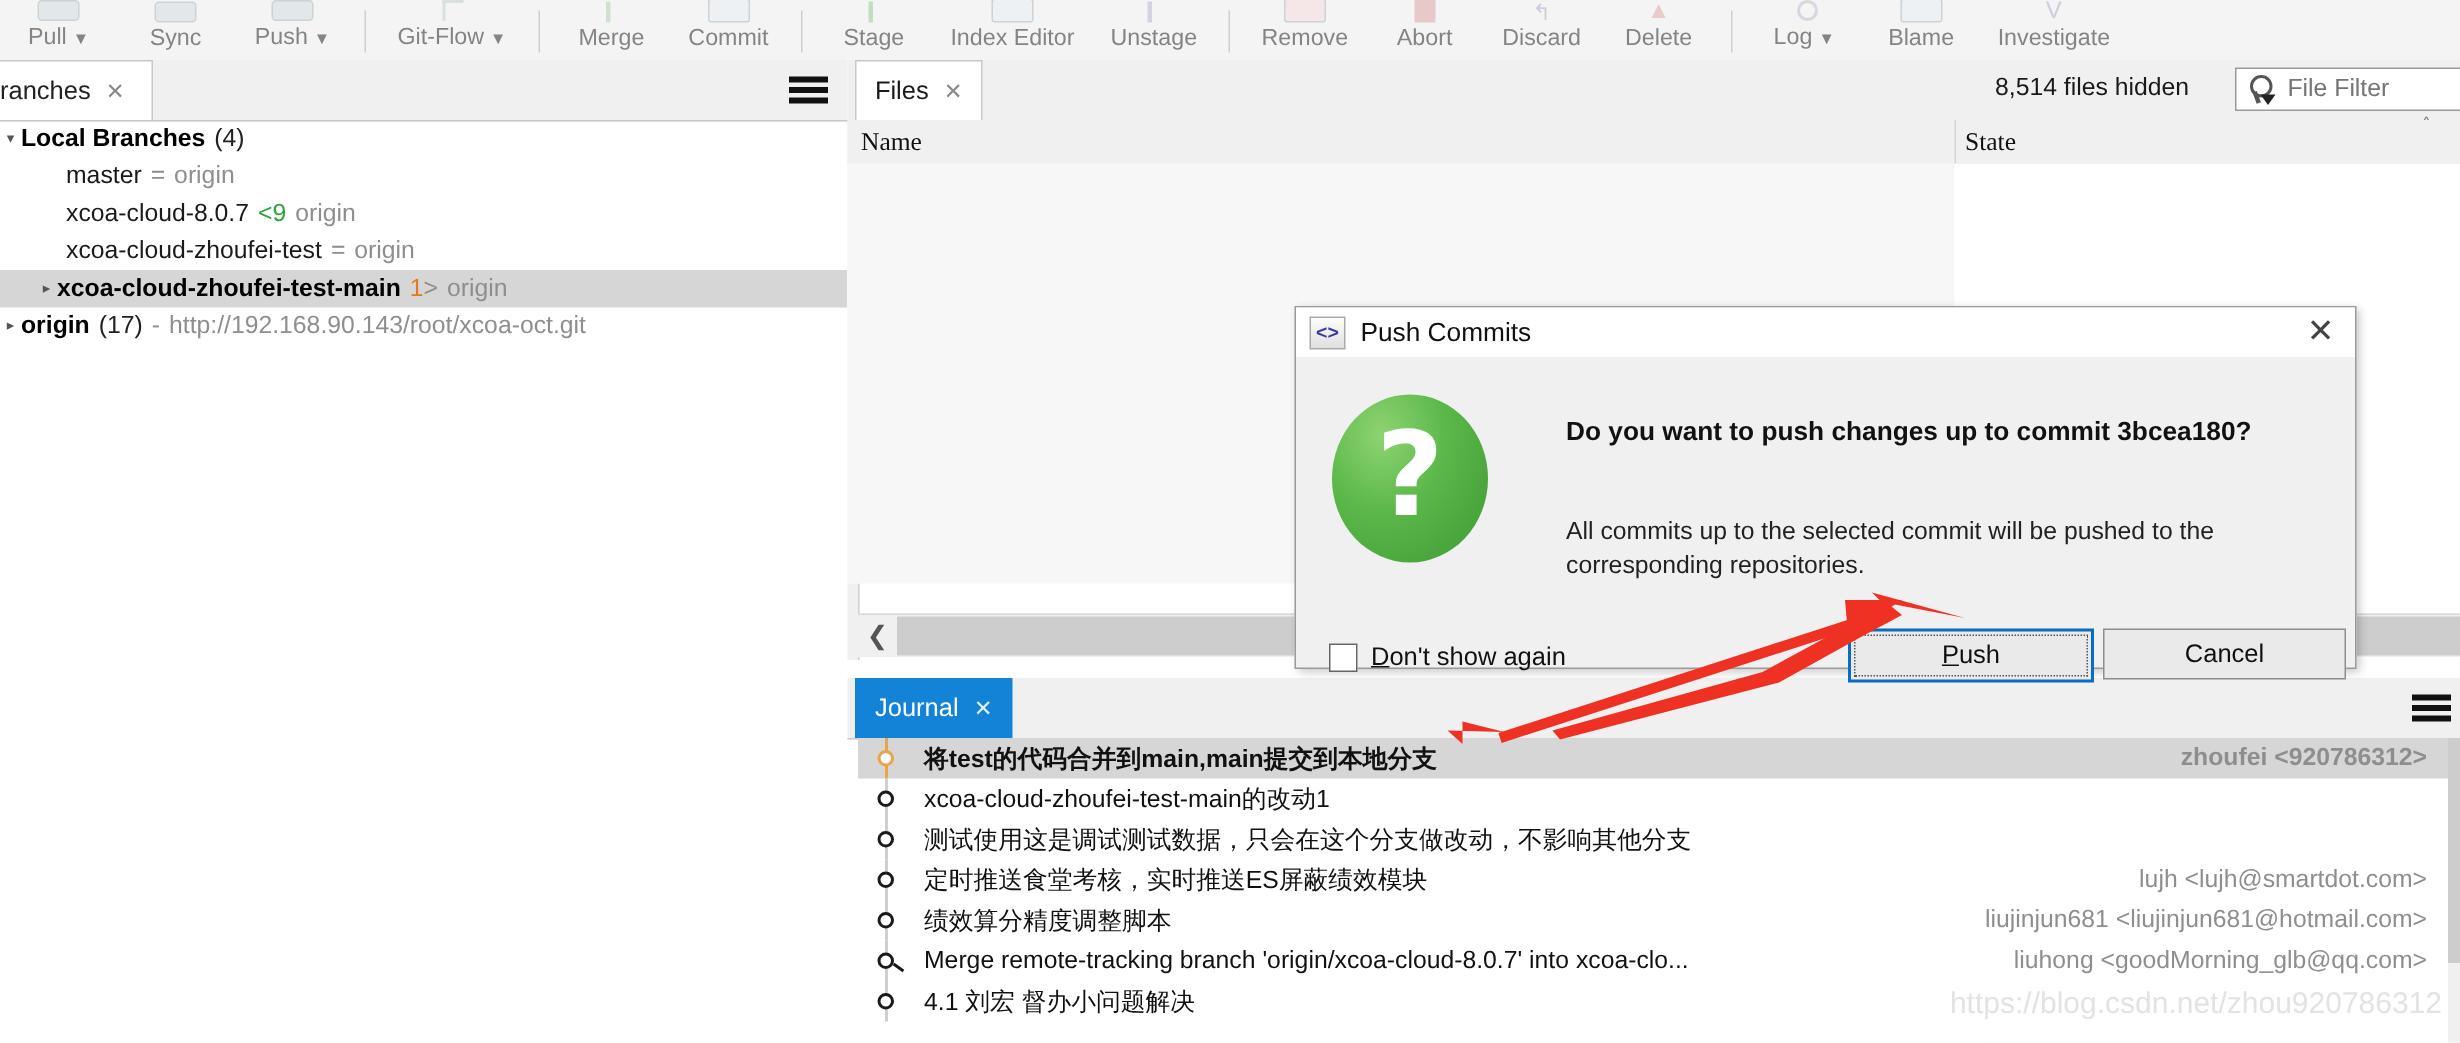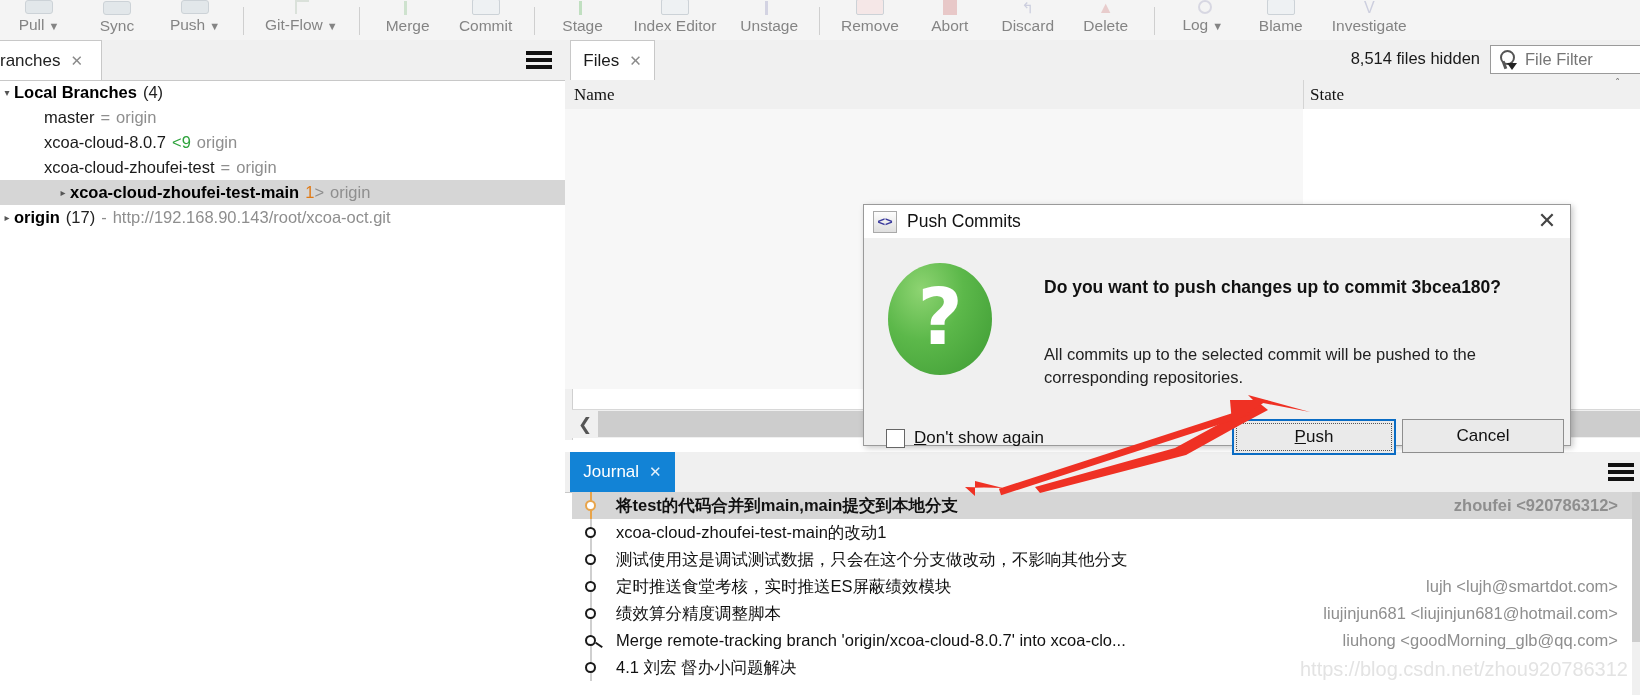--- a/index.html
+++ b/index.html
@@ -61,21 +61,21 @@
   .indent2{padding-left:44px;}
 
   
   #files-pane{position:absolute;left:565px;top:40px;width:1075px;height:400px;background:#ffffff;}
   #files-topbar{position:absolute;left:0;top:0;width:1075px;height:40px;background:#f0f0f0;border-bottom:1px solid #c8c8c8;}
   #files-tab{
     position:absolute;left:5px;top:0;height:40px;width:85px;background:#ffffff;
     border-left:1px solid #c8c8c8;border-right:1px solid #c8c8c8;border-top:1px solid #c8c8c8;
     display:flex;align-items:center;justify-content:center;box-sizing:border-box;
   }
-  #files-hidden{position:absolute;left:765px;top:9px;font-size:16.5px;color:#1a1a1a;text-align:right;width:150px;}
+  #files-hidden{position:absolute;left:765px;top:9px;font-size:16.5px;color:#1a1a1a;text-align:left;width:150px;}
   #file-filter{
     position:absolute;left:925px;top:5px;width:268px;height:29px;background:#fff;
     border:1px solid #9a9a9a;display:flex;align-items:center;box-sizing:border-box;
   }
   .mag{width:24px;height:24px;margin-left:4px;position:relative;flex:none;}
   .mag .ring{position:absolute;left:5px;top:2px;width:11px;height:11px;border:2.6px solid #555;border-radius:50%;}
   .mag .stem{position:absolute;left:8px;top:13px;width:2.6px;height:8px;background:#555;transform:rotate(-20deg);}
   .mag .dart{position:absolute;left:12px;top:15px;width:0;height:0;border-left:5px solid transparent;border-right:5px solid transparent;border-top:7px solid #222;}
   #filter-input{
     border:0;outline:0;flex:1;font-size:16.5px;color:#8a8a8a;
@@ -297,21 +297,21 @@
         <span class="green">9</span>
       <span class="muted" style="margin-left:6px;">origin</span>
     </div>
 
     <div class="tree-row indent2">
       <span>xcoa-cloud-zhoufei-test</span>
       <span class="muted" style="margin-left:6px;">=</span>
       <span class="muted" style="margin-left:6px;">origin</span>
     </div>
 
-    <div class="tree-row sel" style="padding-left:56px;">
+    <div class="tree-row sel" style="padding-left:24px;">
       <span class="tri right"></span>
       <span class="node-bold">xcoa-cloud-zhoufei-test-main</span>
       <span class="orange" style="margin-left:6px;">1</span>
         <span class="muted">&gt;</span>
       <span class="muted" style="margin-left:6px;">origin</span>
     </div>
 
     <div class="tree-row">
       <span class="tri right"></span>
       <span class="node-bold">origin</span>

